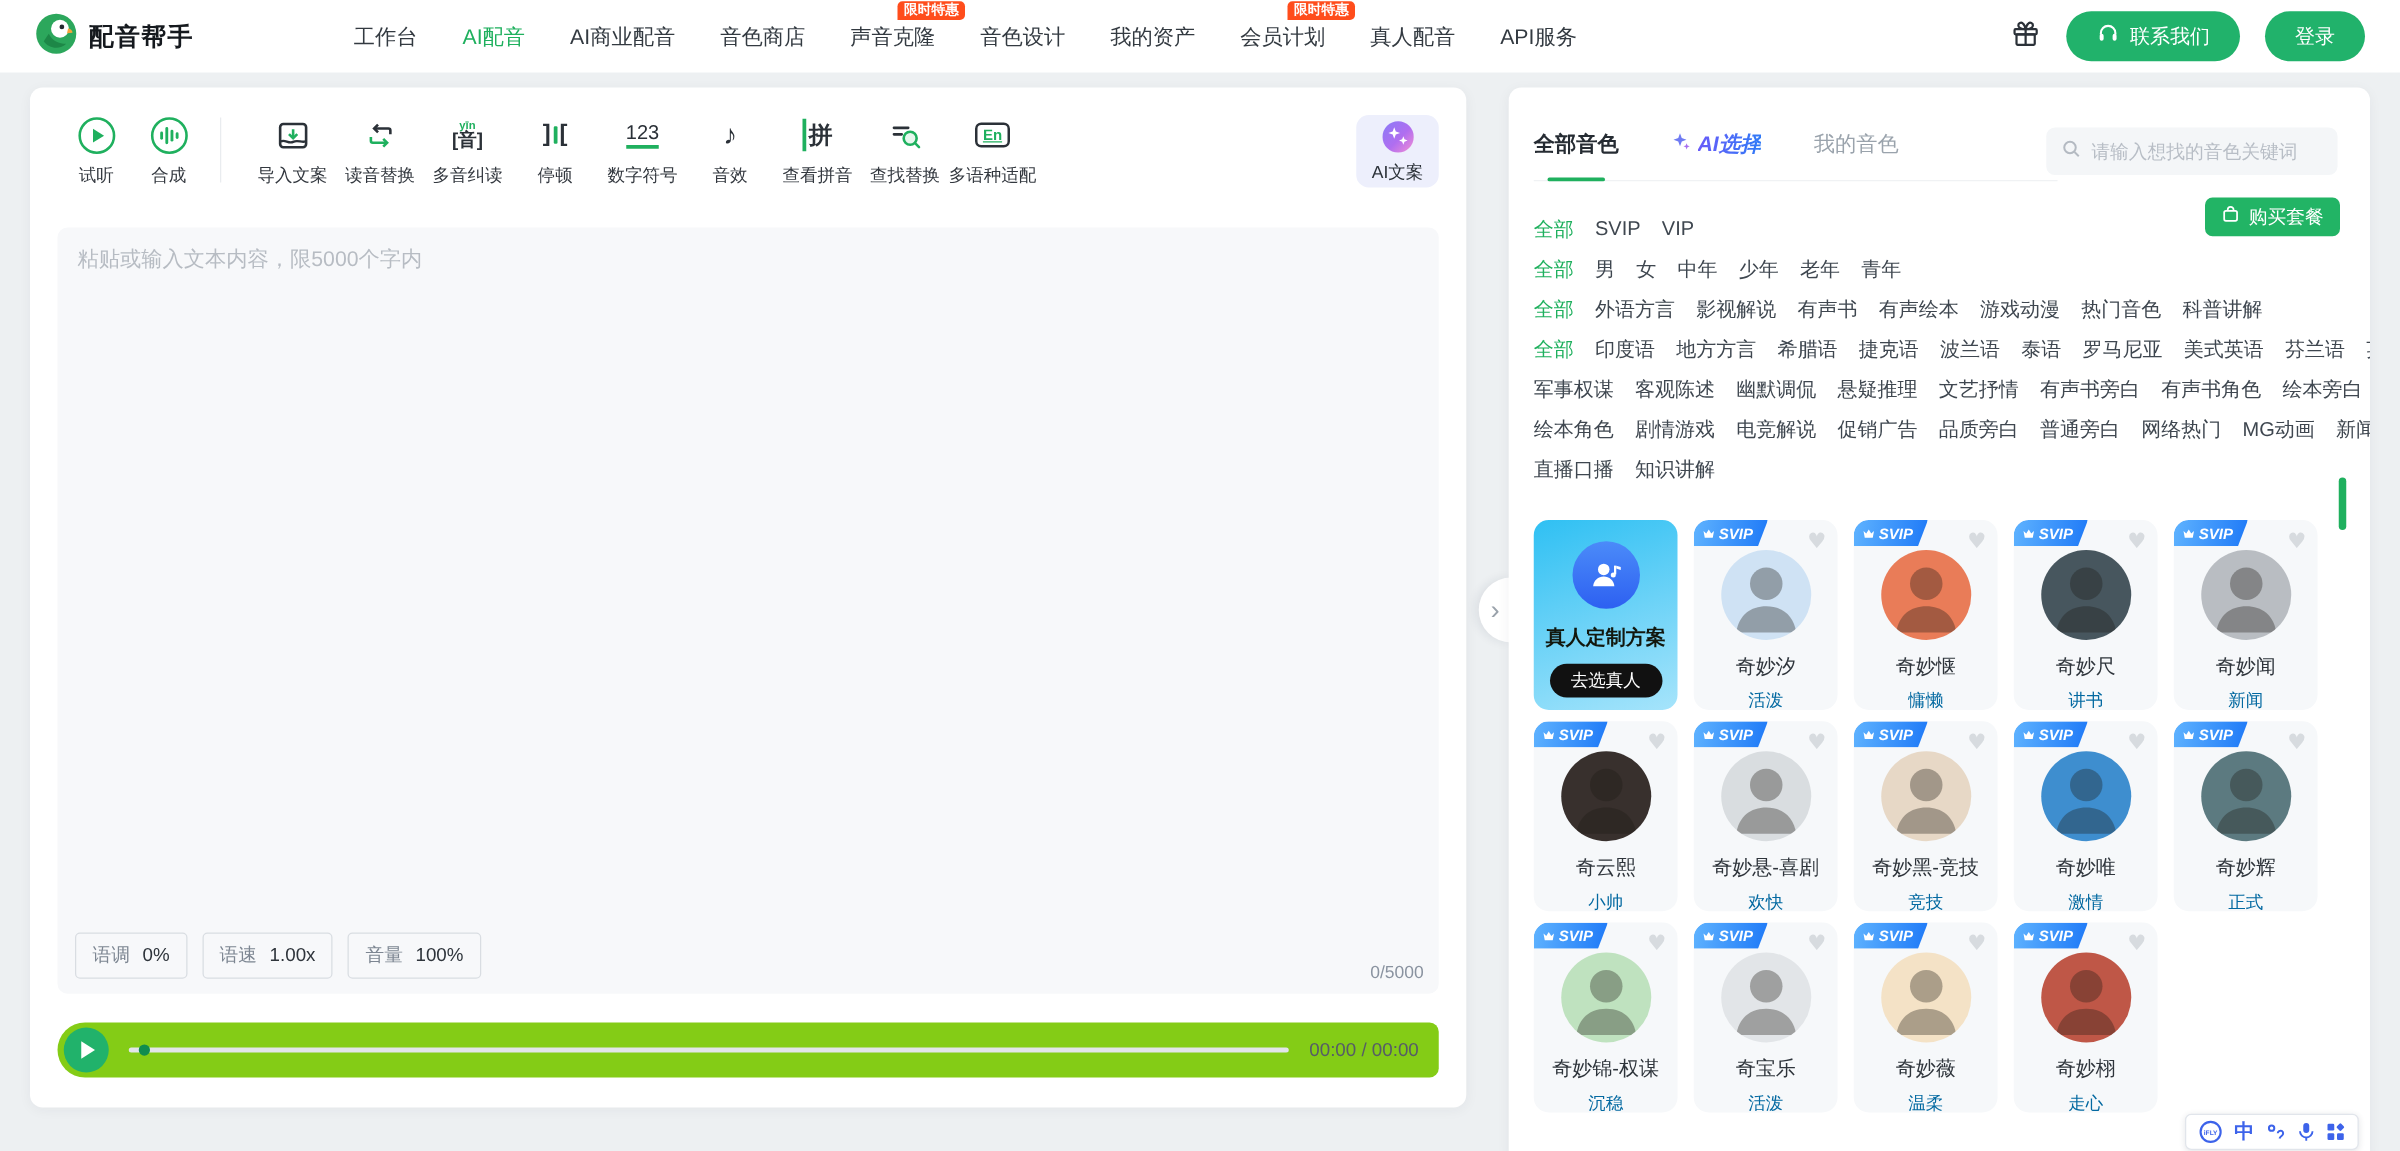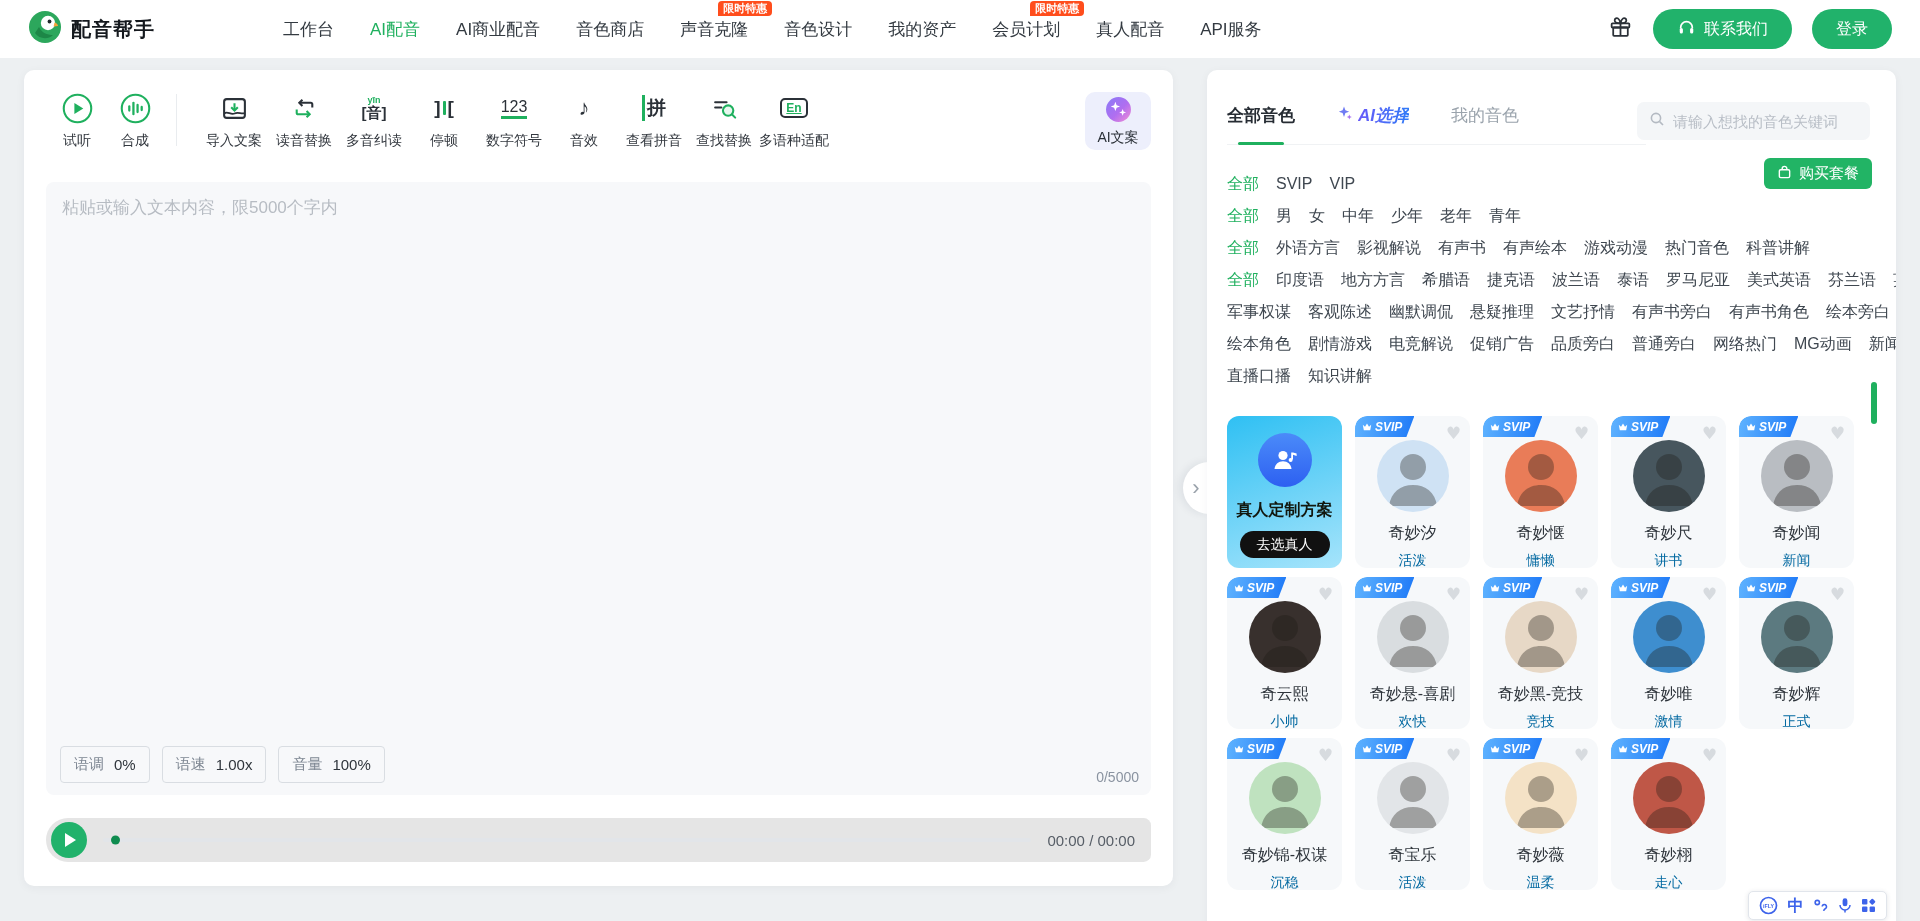--- a/index.html
+++ b/index.html
@@ -59,21 +59,21 @@
               background:#f7f8fa; border-radius:8px; cursor:text; }
   .placeholder { position:absolute; left:16px; top:14px; font-size:17px; color:#b7bcc3; }
   .pill-row { position:absolute; left:14px; bottom:12px; display:flex; gap:12px; }
   .ctl-pill { display:flex; align-items:center; gap:10px; border:1px solid #d9dde2; border-radius:4px;
               padding:8px 13px; cursor:pointer; background:transparent; font-family:inherit;}
   .ctl-pill .c-label { font-size:15px; color:#7d8692; }
   .ctl-pill .c-value { font-size:15px; color:#2f353c; }
   .char-count { position:absolute; right:12px; bottom:10px; font-size:14px; color:#8a93a0; }
 
   
-  .player { position:absolute; left:22px; right:22px; bottom:24px; height:44px; background:#e5e5e5;
+  .player { position:absolute; left:22px; right:22px; bottom:24px; height:44px; background:#84cc16;
             border-radius:24px 8px 8px 24px; display:flex; align-items:center; padding:0 16px 0 5px; gap:16px; }
   .play-btn { width:36px; height:36px; border-radius:50%; background:#21b26b; border:none; cursor:pointer;
               display:flex; align-items:center; justify-content:center; flex:0 0 auto; }
   .play-tri { width:0; height:0; border-left:11px solid #fff; border-top:7px solid transparent;
               border-bottom:7px solid transparent; margin-left:3px; }
   .track { flex:1; height:4px; background:#e2e5e9; border-radius:2px; position:relative; cursor:pointer; }
   .knob { position:absolute; left:8px; top:50%; transform:translateY(-50%); width:9px; height:9px;
           border-radius:50%; background:#0f8c4f; }
   .time { font-size:15px; color:#565d66; white-space:nowrap; }
 

